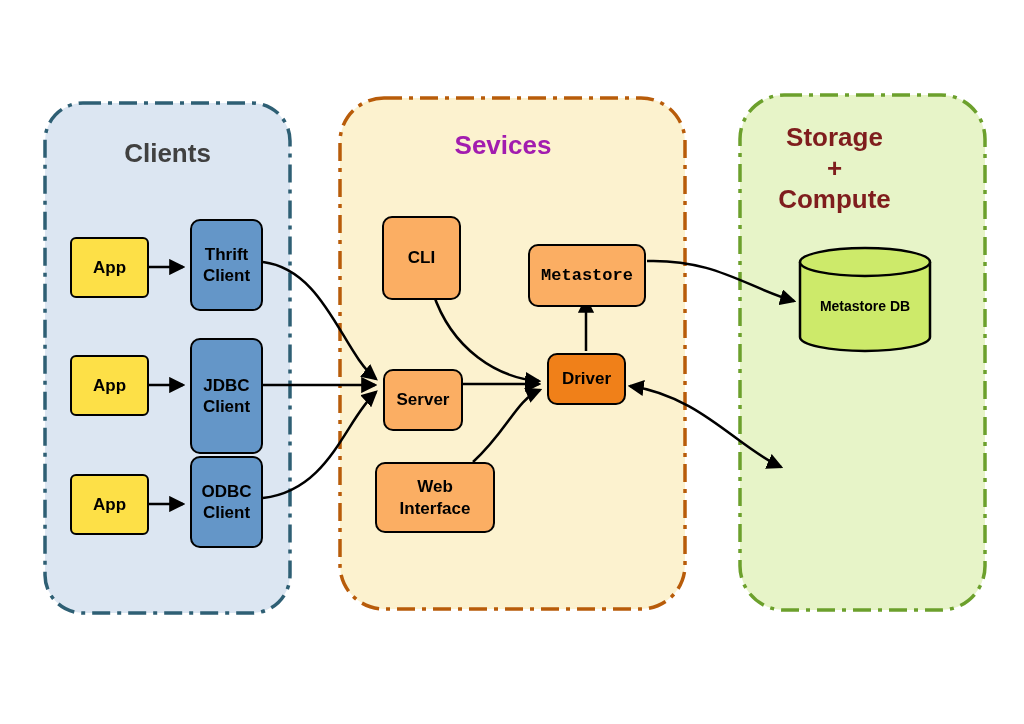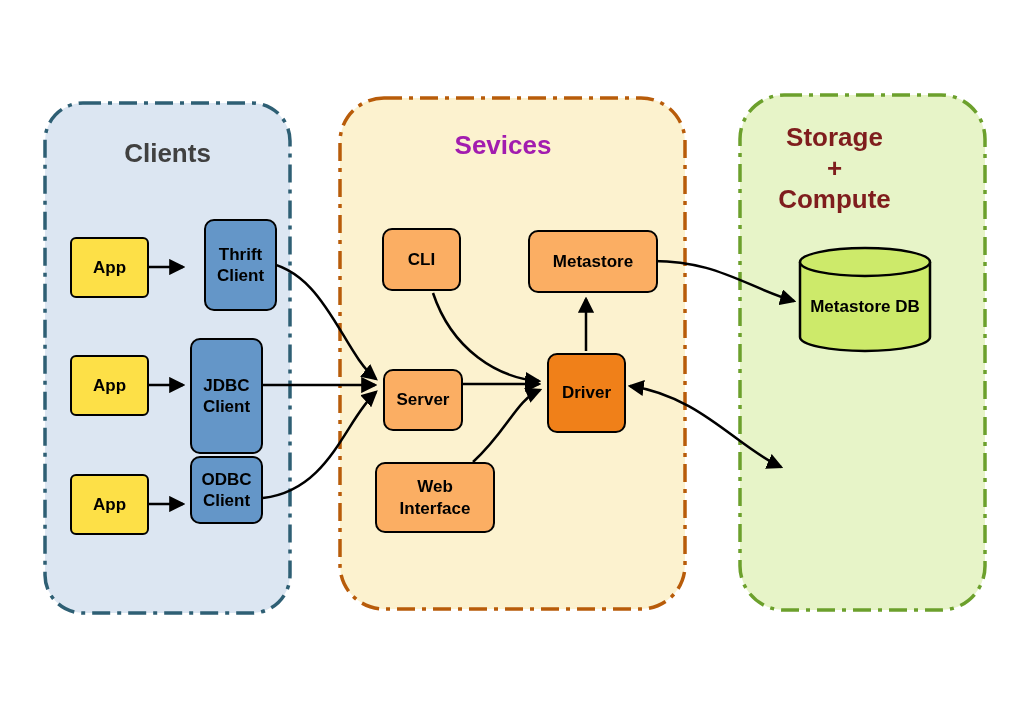--- a/index.html
+++ b/index.html
@@ -11,21 +11,21 @@
     text-align:center; font-weight:bold; font-size:17px; color:#000;
     border:2.5px solid #000; border-radius:10px; line-height:1.25; padding:0 8px;
   }
   .node.blue-light { background:#fde047;border-radius:6px; }
   .node.blue { background:#6496c8; }
   .node.orange { background:#fbae63; }
   .node.orange-dark { background:#f08019; }
   .node.ellipse { background:#cdea6a; border-radius:50%; }
   .floating-label {
     position:absolute; display:flex; align-items:center; justify-content:center;
-    text-align:center; font-weight:bold; font-size:17px; color:#000; line-height:1.25;
+    text-align:center; font-weight:bold; font-size:14px; color:#000; line-height:1.25;
   }
   .group-title {
     position:absolute; font-weight:bold; font-size:26px; text-align:center;
     line-height:1.2; white-space:pre-line;
   }
   .t-clients { color:#404040; left:45px; top:138px; width:245px; }
   .t-services { color:#a21caf; left:340px; top:130px; width:326px; }
   .t-storage { color:#7f1d1d; left:712px; top:122px; width:245px; }
 </style>
 </head>
@@ -63,25 +63,25 @@
 
   <div class="group-title t-clients">Clients</div>
   <div class="group-title t-services">Sevices</div>
   <div class="group-title t-storage">Storage
 +
 Compute</div>
 
   <div class="node blue-light" style="left:70px; top:237px; width:79px; height:61px;">App</div>
   <div class="node blue-light" style="left:70px; top:355px; width:79px; height:61px;">App</div>
   <div class="node blue-light" style="left:70px; top:474px; width:79px; height:61px;">App</div>
-  <div class="node blue" style="left:204px; top:219px; width:73px; height:92px;">Thrift Client</div>
+  <div class="node blue" style="left:190px; top:219px; width:73px; height:92px;">Thrift Client</div>
   <div class="node blue" style="left:190px; top:338px; width:73px; height:116px;">JDBC Client</div>
-  <div class="node blue" style="left:190px; top:456px; width:73px; height:68px;">ODBC Client</div>
+  <div class="node blue" style="left:190px; top:456px; width:73px; height:92px;">ODBC Client</div>
 
-  <div class="node orange" style="left:382px; top:228px; width:79px; height:63px;">CLI</div>
-  <div class="node orange" style="left:528px; top:230px; width:130px; height:63px;">Metastore</div>
+  <div class="node orange" style="left:382px; top:216px; width:79px; height:84px;">CLI</div>
+  <div class="node orange" style="left:528px; top:244px; width:118px; height:63px;font-family:Liberation Mono, monospace;">Metastore</div>
   <div class="node orange" style="left:383px; top:369px; width:80px; height:62px;">Server</div>
-  <div class="node orange-dark" style="left:547px; top:353px; width:79px; height:80px;">Driver</div>
+  <div class="node orange-dark" style="left:547px; top:353px; width:79px; height:52px;">Driver</div>
   <div class="node orange" style="left:375px; top:462px; width:120px; height:71px;">Web Interface</div>
 
   <div class="floating-label" style="left:810px; top:280px; width:110px; height:54px;">Metastore DB</div>
 
 </div>
 
 </body></html>

